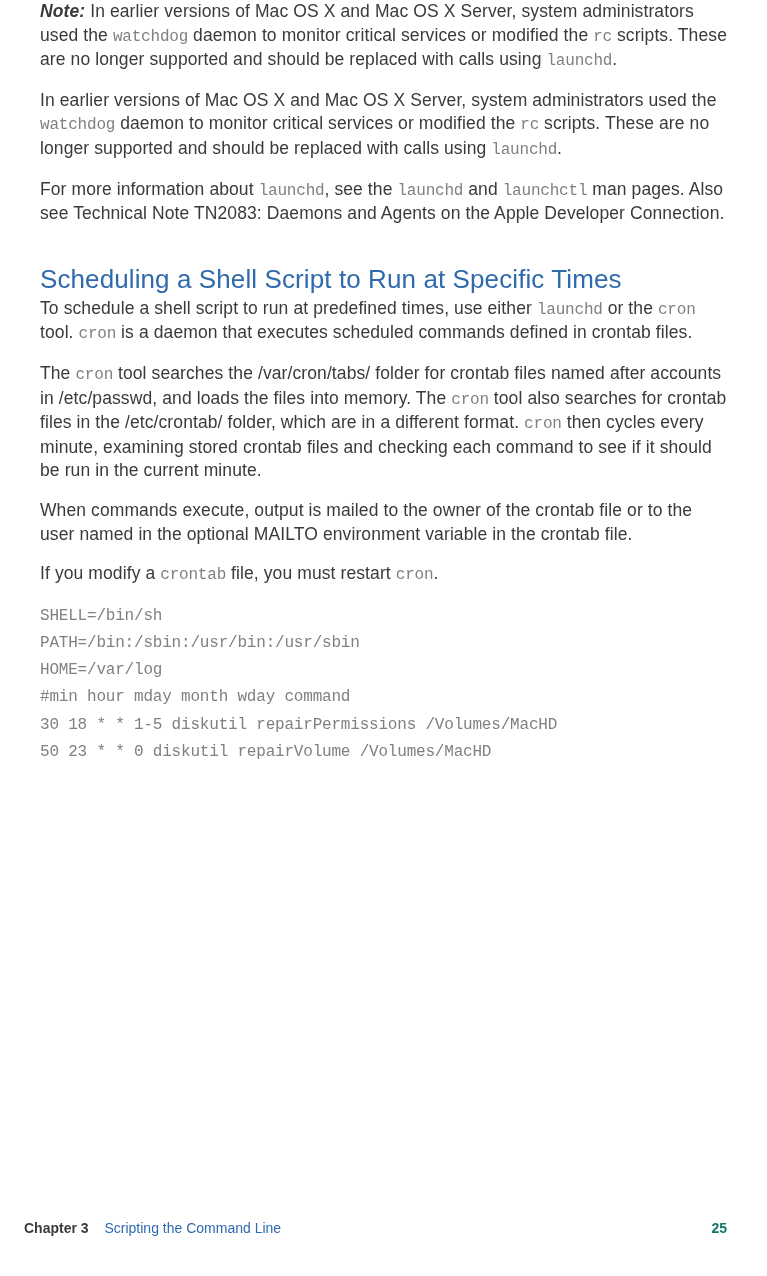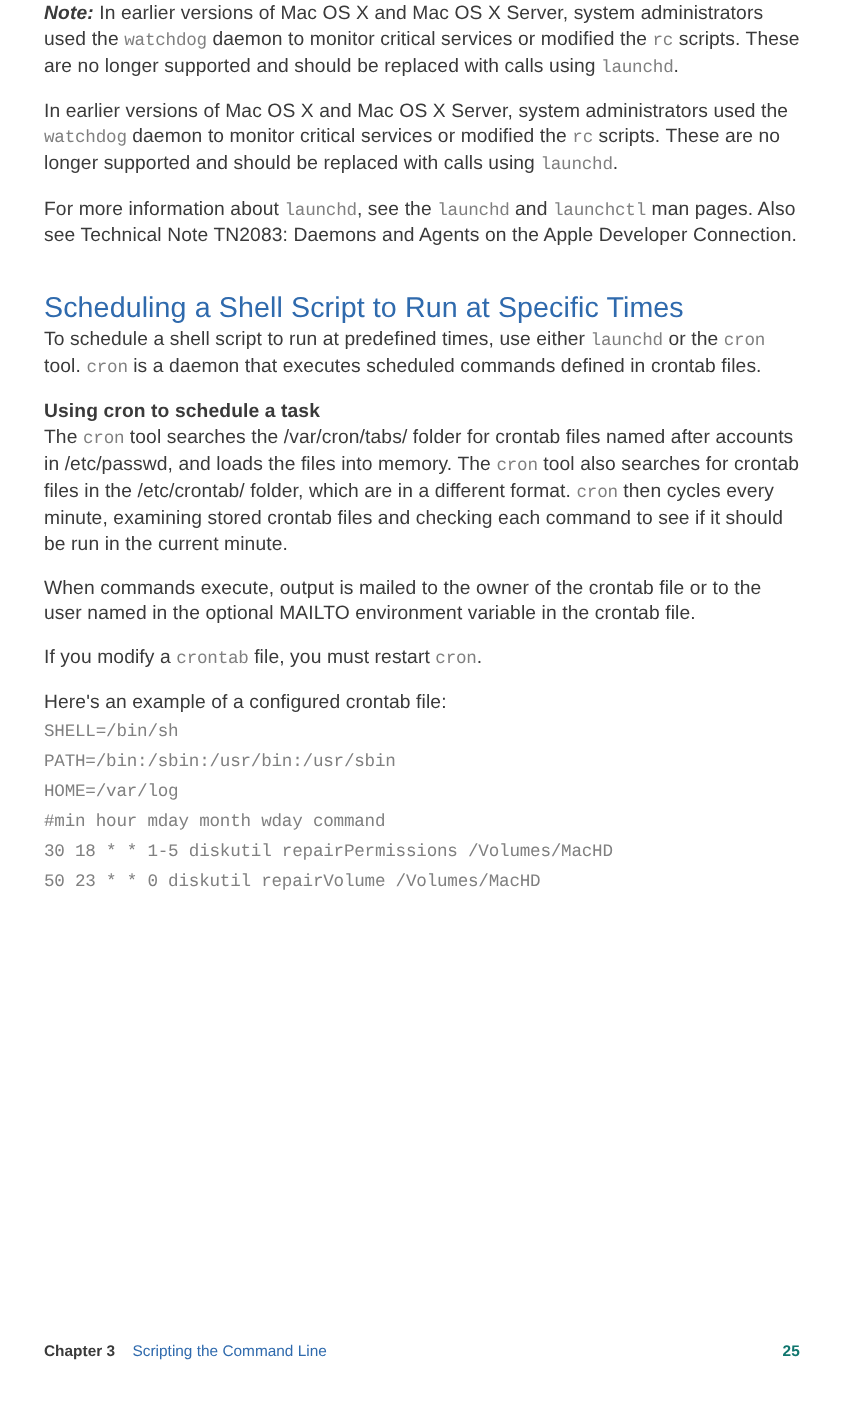--- a/index.html
+++ b/index.html
@@ -52,21 +52,21 @@
     font-size: 16px;
     color: #808080;
     line-height: 1.7;
     white-space: pre;
     margin-top: 2px;
     letter-spacing: -0.2px;
   }
   .footer {
     position: absolute;
     bottom: 40px;
-    left: 40px;
+    left: 24px;
     right: 40px;
     display: flex;
     justify-content: space-between;
     align-items: flex-end;
     font-size: 14px;
   }
   .footer .chapter {
     font-weight: 700;
     color: #3a3a3a;
   }
@@ -98,35 +98,33 @@
   <p>
     <span>For more information about </span><span class="mono">launchd</span><span>, see the </span><span class="mono">launchd</span><span> and </span><span class="mono">launchctl</span><span> man pages. Also see Technical Note TN2083: Daemons and Agents on the Apple Developer Connection.</span>
   </p>
 
   <h2 class="section">Scheduling a Shell Script to Run at Specific Times</h2>
 
   <p>
     <span>To schedule a shell script to run at predefined times, use either </span><span class="mono">launchd</span><span> or the </span><span class="mono">cron</span><span> tool. </span><span class="mono">cron</span><span> is a daemon that executes scheduled commands defined in crontab files.</span>
   </p>
 
-  <p class="subhead">Using cron to schedule a task</p>
 
   <p>
     <span>The </span><span class="mono">cron</span><span> tool searches the /var/cron/tabs/ folder for crontab files named after accounts in /etc/passwd, and loads the files into memory. The </span><span class="mono">cron</span><span> tool also searches for crontab files in the /etc/crontab/ folder, which are in a different format. </span><span class="mono">cron</span><span> then cycles every minute, examining stored crontab files and checking each command to see if it should be run in the current minute.</span>
   </p>
 
   <p>When commands execute, output is mailed to the owner of the crontab file or to the user named in the optional MAILTO environment variable in the crontab file.</p>
 
   <p>
     <span>If you modify a </span><span class="mono">crontab</span><span> file, you must restart </span><span class="mono">cron</span><span>.</span>
   </p>
 
 
 
-  <p class="no-bottom">Here's an example of a configured crontab file:</p>
 
   <div class="codeblock">SHELL=/bin/sh
 PATH=/bin:/sbin:/usr/bin:/usr/sbin
 HOME=/var/log
 #min hour mday month wday command
 30 18 * * 1-5 diskutil repairPermissions /Volumes/MacHD
 50 23 * * 0 diskutil repairVolume /Volumes/MacHD</div>
 
 </div>
 

